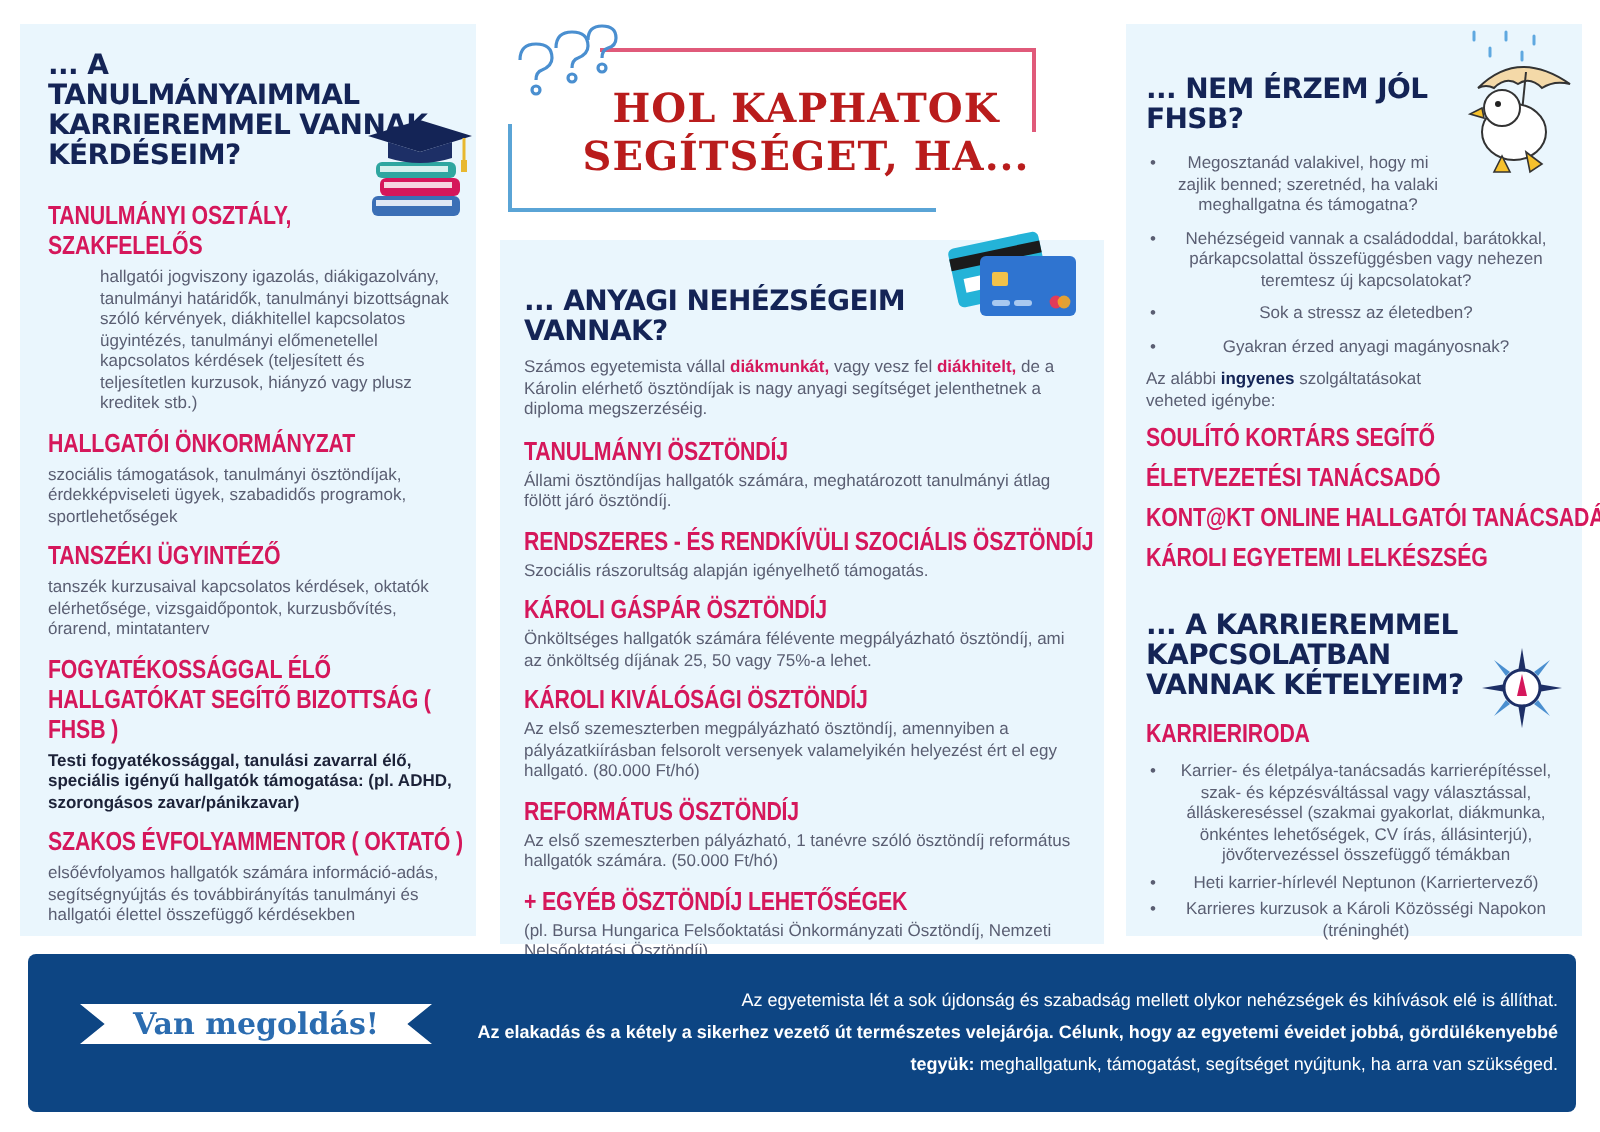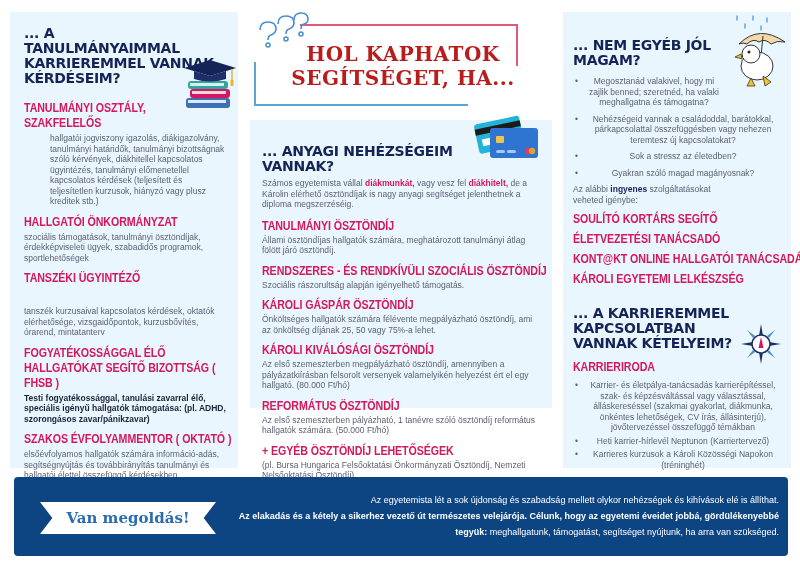--- a/index.html
+++ b/index.html
@@ -1,21 +1,21 @@
 <!DOCTYPE html>
 <html><head>
 <meta charset="utf-8">
 <style>
   * { box-sizing: border-box; margin: 0; padding: 0; }
   html, body { width: 800px; height: 566px; background: #ffffff; overflow: hidden; }
   body { position: relative; font-family: "Liberation Sans", sans-serif; color: #4a4f66; }
 
   .panel { position: absolute; background: #eaf6fd; }
   .panel-left { left: 10px; top: 12px; width: 228px; height: 456px; padding: 14px 12px 0 14px; }
-  .panel-mid { left: 250px; top: 120px; width: 302px; height: 288px; padding: 12px 12px 0 12px; }
+  .panel-mid { left: 250px; top: 120px; width: 302px; height: 352px; padding: 12px 12px 0 12px; }
   .panel-right { left: 563px; top: 12px; width: 228px; height: 456px; padding: 10px 10px 0 10px; }
 
   .q-title { font-family: "DejaVu Sans", sans-serif; font-weight: bold; color: #142456; font-size: 14px; line-height: 15px; letter-spacing: -0.3px; }
   .sec-title { font-family: "Liberation Sans", sans-serif; font-weight: bold; color: #d5175b; font-size: 13px; line-height: 15px; letter-spacing: -0.1px; transform: scaleX(0.82); transform-origin: left; white-space: nowrap; text-transform: uppercase; }
   .sec-title.wrap { white-space: normal; width: 122%; }
   .desc { font-size: 8.5px; line-height: 10.5px; color: #5a5e72; }
   .desc-bold { font-size: 8.5px; line-height: 10.5px; color: #1c2238; font-weight: bold; }
   .pink-b { color: #d5175b; font-weight: bold; }
   .navy-b { color: #142456; font-weight: bold; }
 
@@ -29,21 +29,21 @@
 
   ul.bullets { list-style: none; margin-top: 6px; text-align: center; }
   ul.bullets li { position: relative; padding-left: 12px; font-size: 8.5px; line-height: 10.5px; color: #5a5e72; margin-bottom: 6px; }
   ul.bullets li::before { content: "•"; position: absolute; left: 2px; top: 0; color: #5a5e72; }
   ul.tight li { margin-bottom: 3px; }
 
   .service { margin-top: 5px; }
 
   
   .banner { position: absolute; left: 14px; top: 477px; width: 774px; height: 79px; background: #0d4583; border-radius: 4px; }
-  .ribbon { position: absolute; left: 26px; top: 25px; width: 176px; height: 32px; background: #ffffff; clip-path: polygon(0 0, 100% 0, 93% 50%, 100% 100%, 0 100%, 7% 50%); display: flex; align-items: center; justify-content: center; }
+  .ribbon { position: absolute; left: 26px; top: 25px; width: 176px; height: 20px; background: #ffffff; clip-path: polygon(0 0, 100% 0, 93% 50%, 100% 100%, 0 100%, 7% 50%); display: flex; align-items: center; justify-content: center; }
   .ribbon span { font-family: "DejaVu Serif", serif; font-weight: bold; font-size: 15px; color: #2b6cb0; }
   .banner-text { position: absolute; left: 220px; top: 15px; width: 545px; font-size: 9px; line-height: 16px; color: #ffffff; text-align: right; }
   .banner-text b { font-weight: bold; }
 
   svg { display: block; }
 </style>
 </head>
 <body>
 
 <section class="panel panel-left">
@@ -66,21 +66,21 @@
   <div class="block" style="margin-top:14px;">
     <div class="sec-title wrap" style="width:150px;">TANULMÁNYI OSZTÁLY, SZAKFELELŐS</div>
     <p class="desc" style="margin-top:3px;margin-left:26px;">hallgatói jogviszony igazolás, diákigazolvány, tanulmányi határidők, tanulmányi bizottságnak szóló kérvények, diákhitellel kapcsolatos ügyintézés, tanulmányi előmenetellel kapcsolatos kérdések (teljesített és teljesítetlen kurzusok, hiányzó vagy plusz kreditek  stb.)</p>
   </div>
   <div class="block">
     <div class="sec-title">HALLGATÓI ÖNKORMÁNYZAT</div>
     <p class="desc" style="margin-top:3px;">szociális támogatások, tanulmányi ösztöndíjak, érdekképviseleti ügyek, szabadidős programok, sportlehetőségek</p>
   </div>
   <div class="block">
     <div class="sec-title">TANSZÉKI ÜGYINTÉZŐ</div>
-    <p class="desc" style="margin-top:21px;">tanszék kurzusaival kapcsolatos kérdések, oktatók elérhetősége, vizsgaidőpontok, kurzusbővítés, órarend, mintatanterv</p>
+    <p class="desc" style="margin-top:3px;">tanszék kurzusaival kapcsolatos kérdések, oktatók elérhetősége, vizsgaidőpontok, kurzusbővítés, órarend, mintatanterv</p>
   </div>
   <div class="block">
     <div class="sec-title wrap" style="width:255px;">FOGYATÉKOSSÁGGAL ÉLŐ HALLGATÓKAT SEGÍTŐ BIZOTTSÁG ( FHSB )</div>
     <p class="desc-bold" style="margin-top:3px;">Testi fogyatékossággal, tanulási zavarral élő, speciális igényű hallgatók támogatása: (pl. ADHD, szorongásos zavar/pánikzavar)</p>
   </div>
   <div class="block">
     <div class="sec-title">SZAKOS ÉVFOLYAMMENTOR ( OKTATÓ )</div>
     <p class="desc" style="margin-top:3px;">elsőévfolyamos hallgatók számára információ-adás, segítségnyújtás és továbbirányítás tanulmányi és hallgatói élettel összefüggő kérdésekben</p>
   </div>
 </section>
@@ -148,21 +148,21 @@
     <p class="desc" style="margin-top:2px;">Az első szemeszterben pályázható, 1 tanévre szóló ösztöndíj református hallgatók számára.  (50.000 Ft/hó)</p>
   </div>
   <div class="block">
     <div class="sec-title">+ EGYÉB ÖSZTÖNDÍJ LEHETŐSÉGEK</div>
     <p class="desc" style="margin-top:2px;">(pl. Bursa Hungarica Felsőoktatási Önkormányzati Ösztöndíj, Nemzeti Nelsőoktatási Ösztöndíj)</p>
   </div>
 </section>
 
 <section class="panel panel-right">
   <div>
-    <h2 class="q-title" style="margin-top:16px; width:150px;">... NEM EGYÉB JÓL MAGAM?</h2>
+    <h2 class="q-title" style="margin-top:16px; width:150px;">... NEM ÉRZEM JÓL FHSB?</h2>
     <div style="position:absolute; left:168px; top:2px;">
       <svg width="58" height="76" viewBox="0 0 58 76">
         <g stroke="#5fa8e0" stroke-width="1.5" stroke-linecap="round">
           <line x1="6" y1="2" x2="6" y2="6"></line>
             <line x1="22" y1="2" x2="22" y2="6"></line>
             <line x1="36" y1="4" x2="36" y2="8"></line>
           <line x1="14" y1="10" x2="14" y2="14"></line>
             <line x1="30" y1="12" x2="30" y2="16"></line>
         </g>
         <path d="M8 30 Q28 10 54 28 Q46 26 40 30 Q34 24 28 28 Q22 24 16 30 Q12 28 8 30 Z" fill="#f4d9a8" stroke="#333" stroke-width="1"></path>
@@ -172,21 +172,21 @@
         <path d="M10 40 L4 43 L11 45 Z" fill="#f6c12c" stroke="#333" stroke-width="0.8"></path>
         <circle cx="18" cy="38" r="1.5" fill="#222"></circle>
         <path d="M20 64 L16 72 L24 72 Z" fill="#f6c12c" stroke="#333" stroke-width="0.8"></path>
         <path d="M32 62 L34 72 L40 68 Z" fill="#f6c12c" stroke="#333" stroke-width="0.8"></path>
       </svg>
     </div>
     <ul class="bullets" style="margin-top:8px;">
       <li style="width:150px;">Megosztanád valakivel, hogy mi zajlik benned; szeretnéd, ha valaki meghallgatna és támogatna?</li>
       <li>Nehézségeid vannak a családoddal, barátokkal, párkapcsolattal összefüggésben vagy nehezen teremtesz új kapcsolatokat?</li>
       <li>Sok a stressz az életedben?</li>
-      <li>Gyakran szóló magad magányosnak?</li>
+      <li>Gyakran érzed anyagi magányosnak?</li>
     </ul>
     <p class="desc" style="width:170px;">
       <span>Az alábbi </span><span class="navy-b">ingyenes</span><span> szolgáltatásokat veheted igénybe:</span>
     </p>
     <div style="margin-top:6px;">
       <div class="sec-title service">SOULÍTÓ KORTÁRS SEGÍTŐ</div>
       <div class="sec-title service">ÉLETVEZETÉSI TANÁCSADÓ</div>
       <div class="sec-title service">KONT@KT ONLINE HALLGATÓI TANÁCSADÁS</div>
       <div class="sec-title service">KÁROLI EGYETEMI LELKÉSZSÉG</div>
     </div>

